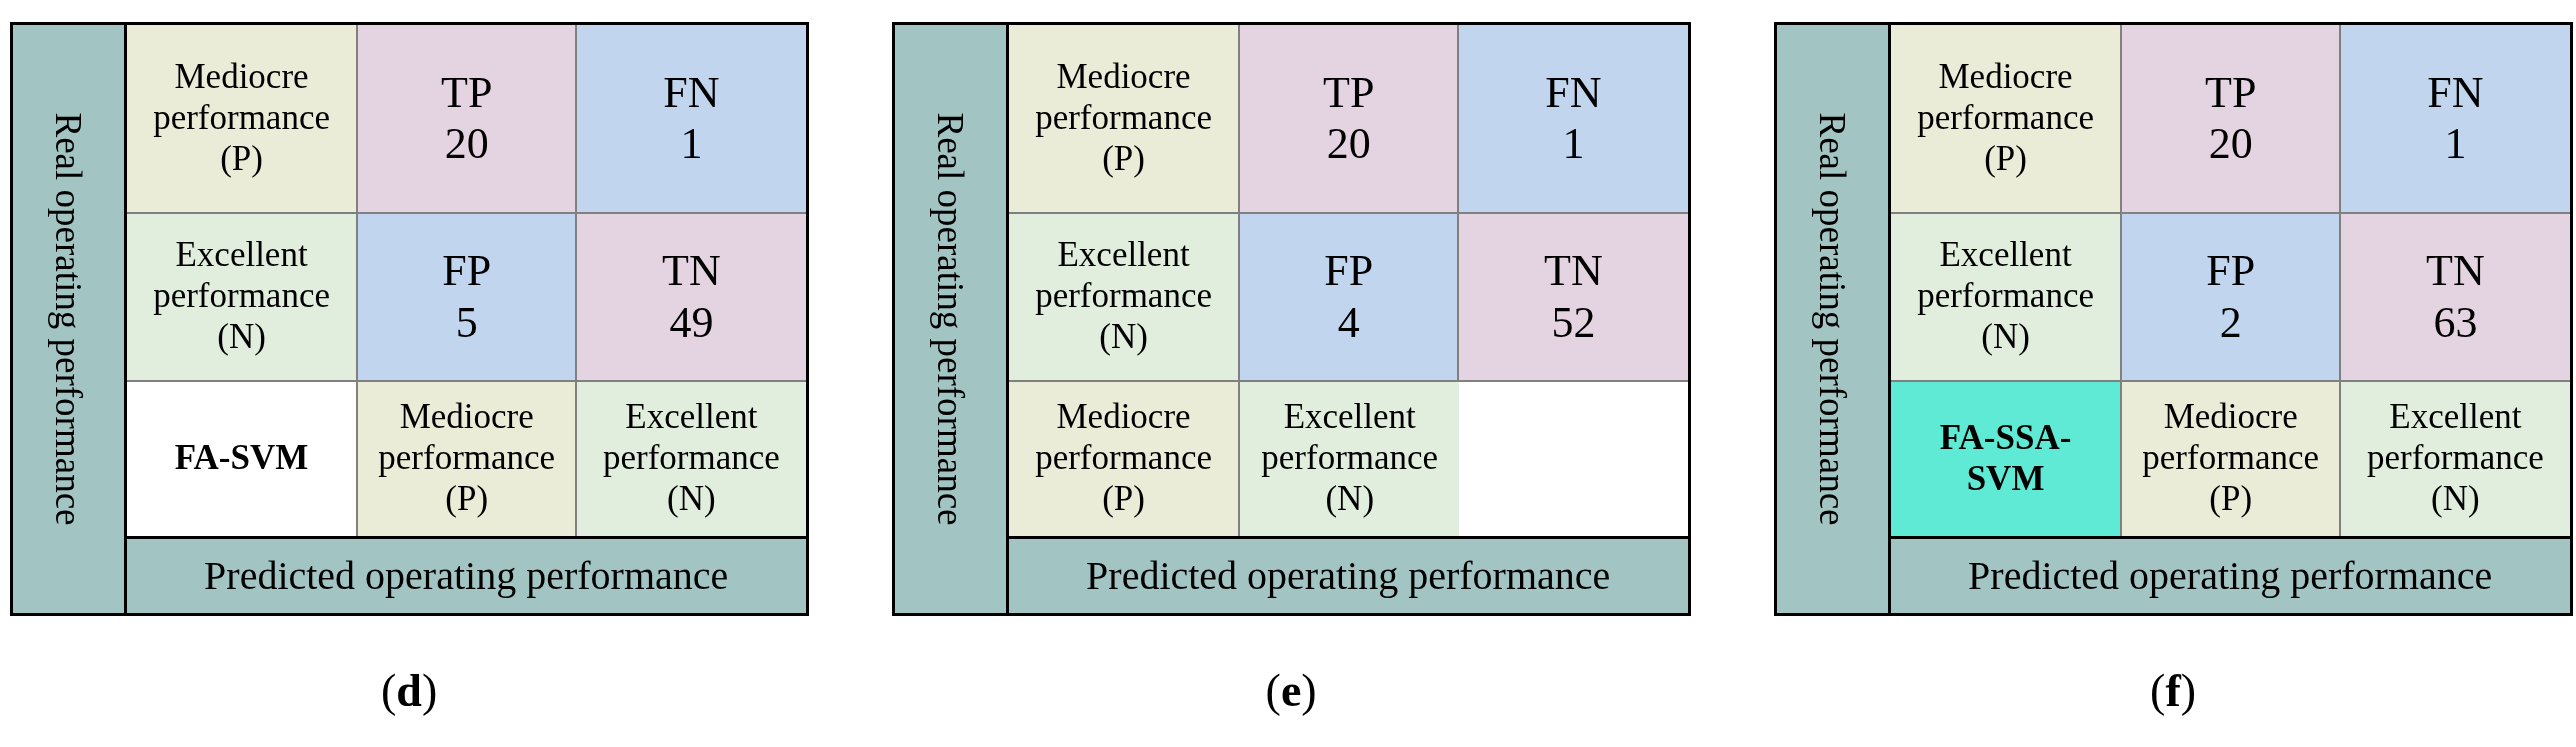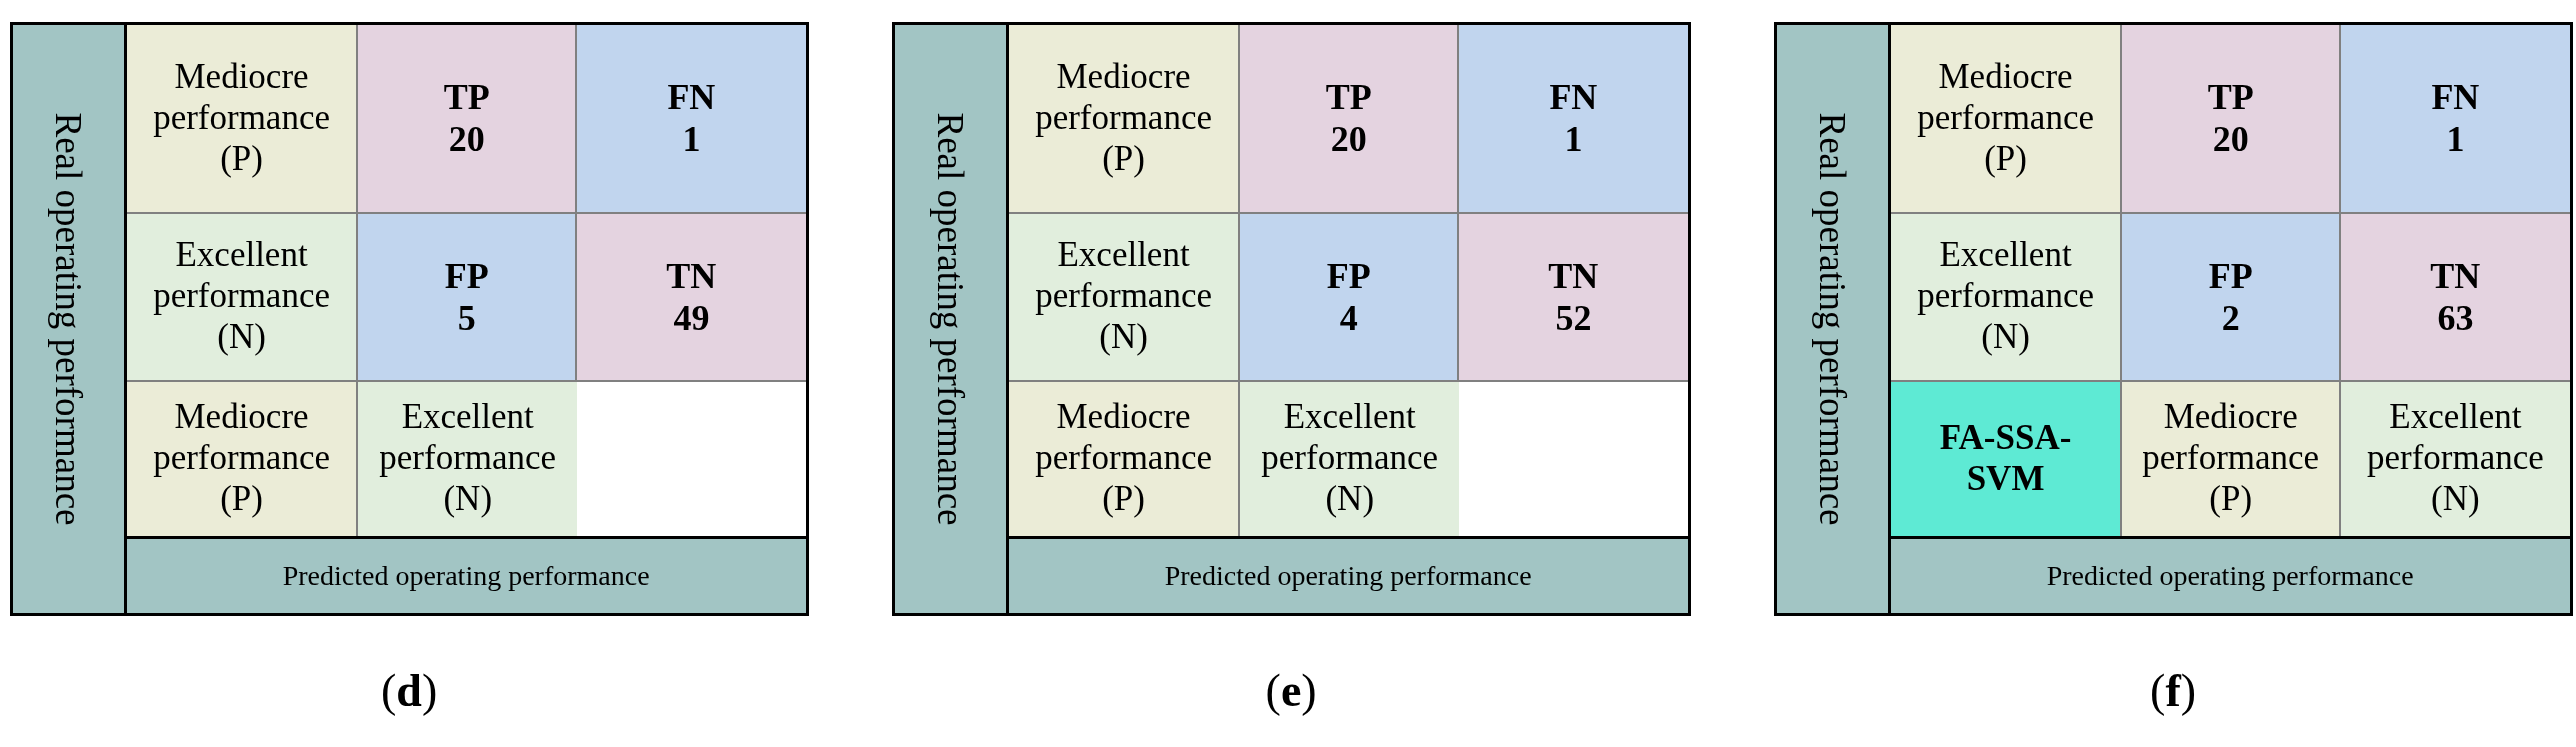--- a/index.html
+++ b/index.html
@@ -36,21 +36,21 @@
     display: flex;
     flex-direction: column;
     align-items: center;
     justify-content: center;
     text-align: center;
     white-space: pre-line;
     font-size: 35px;
     line-height: 1.17;
   }
   .bold { font-weight: bold; }
-  .num  { font-size: 36px; font-weight: bold; }
+  .num  { font-size: 44px; font-weight: normal; }
 
   .br-gray { border-right: 2.6px solid #808080; }
   .bb-gray { border-bottom: 2.6px solid #808080; }
 
   .strip {
     grid-column: 1;
     grid-row: 1 / 5;
     border-right: 3.8px solid #000;
     position: relative;
   }
@@ -59,21 +59,21 @@
     top: 50%;
     left: 50%;
     transform: translate(-50%, -50%) rotate(90deg);
     white-space: nowrap;
     font-size: 37px;
   }
   .band {
     grid-column: 2 / 5;
     grid-row: 4;
     border-top: 3.8px solid #000;
-    font-size: 28px;
+    font-size: 40px;
   }
 
   .cap {
     margin-top: 50px;
     text-align: center;
     font-size: 46px;
     line-height: 1.1;
   }
   .cap .letter { font-weight: bold; }
 </style>
@@ -102,20 +102,21 @@
 performance
 (N)</div>
       <div class="cell br-gray bb-gray" style="background:#c1d5ee">
         <span class="num">FP</span>
         <span class="num">5</span>
       </div>
       <div class="cell bb-gray" style="background:#e4d3e0">
         <span class="num">TN</span>
         <span class="num">49</span>
       </div>
+      <div class="cell br-gray bold" style="background:#ffffff">FA-SVM</div>
       <div class="cell br-gray" style="background:#ebecd7">Mediocre
 performance
 (P)</div>
       <div class="cell" style="background:#e1eedd">Excellent
 performance
 (N)</div>
       <div class="cell band" style="background:#a2c5c4">
         <span>Predicted operating performance</span>
       </div>
     </div>

